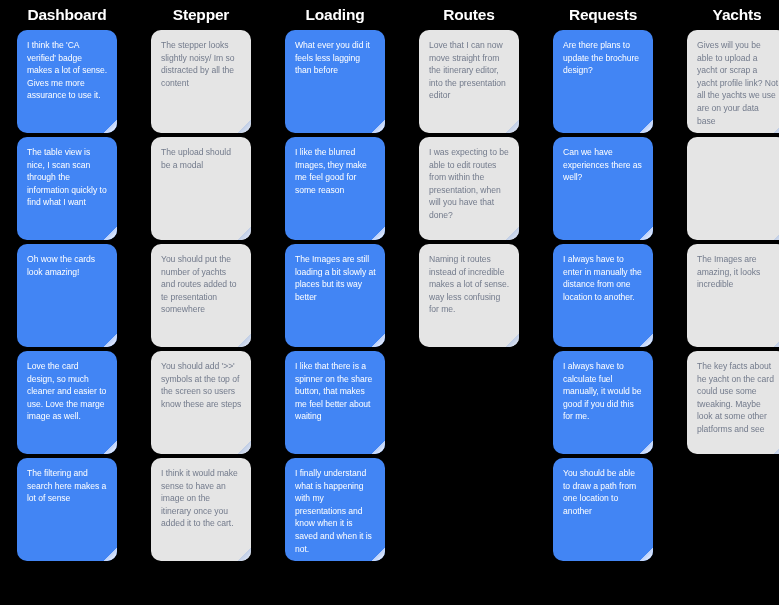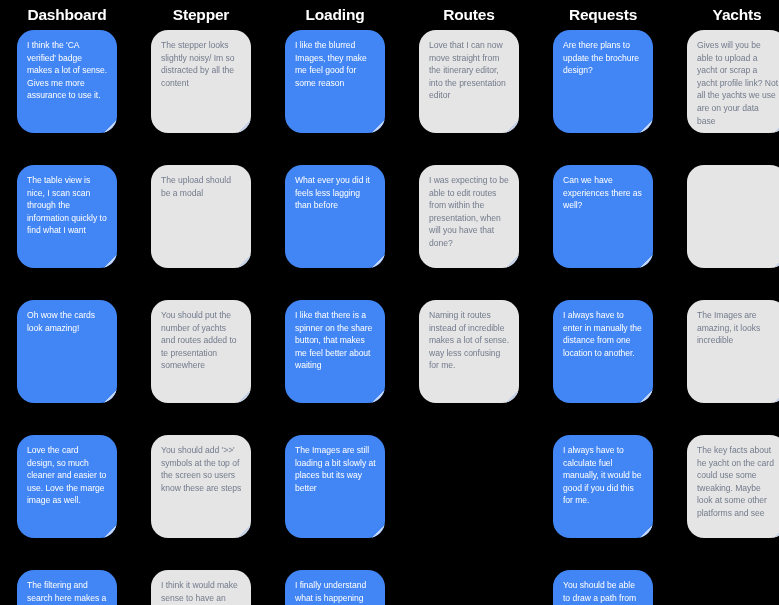--- a/index.html
+++ b/index.html
@@ -52,22 +52,22 @@
     display: flex;
     flex-direction: column;
     align-items: center;
     width: 100%;
   }
 
   .note {
     position: relative;
     width: 100px;
     height: 103px;
-    margin-bottom: 32px;
-    border-radius: 17px;
+    margin-bottom: 4px;
+    border-radius: 10px;
     box-sizing: border-box;
     padding: 9px 9px 9px 10px;
     overflow: hidden;
     font-size: 8.6px;
     line-height: 12.6px;
     letter-spacing: -0.05px;
     word-wrap: break-word;
     cursor: default;
   }
 
@@ -169,36 +169,36 @@
         <div class="note light">
           <span class="note-text">I think it would make sense to have an image on the itinerary once you added it to the cart.</span>
           <span class="fold"></span>
         </div>
       </div>
     </div>
     <div class="column">
       <div class="column-header">Loading</div>
       <div class="column-notes">
         <div class="note blue">
+          <span class="note-text">What ever you did it feels less lagging than before</span>
+          <span class="fold"></span>
+        </div>
+        <div class="note blue">
           <span class="note-text">I like the blurred Images, they make me feel good for some reason</span>
           <span class="fold"></span>
         </div>
         <div class="note blue">
-          <span class="note-text">What ever you did it feels less lagging than before</span>
+          <span class="note-text">The Images are still loading a bit slowly at places but its way better</span>
           <span class="fold"></span>
         </div>
         <div class="note blue">
           <span class="note-text">I like that there is a spinner on the share button, that makes me feel better about waiting</span>
           <span class="fold"></span>
         </div>
         <div class="note blue">
-          <span class="note-text">The Images are still loading a bit slowly at places but its way better</span>
-          <span class="fold"></span>
-        </div>
-        <div class="note blue">
           <span class="note-text">I finally understand what is happening with my presentations and know when it is saved and when it is not.</span>
           <span class="fold"></span>
         </div>
       </div>
     </div>
     <div class="column">
       <div class="column-header">Routes</div>
       <div class="column-notes">
         <div class="note light">
           <span class="note-text">Love that I can now move straight from the itinerary editor, into the presentation editor</span>

